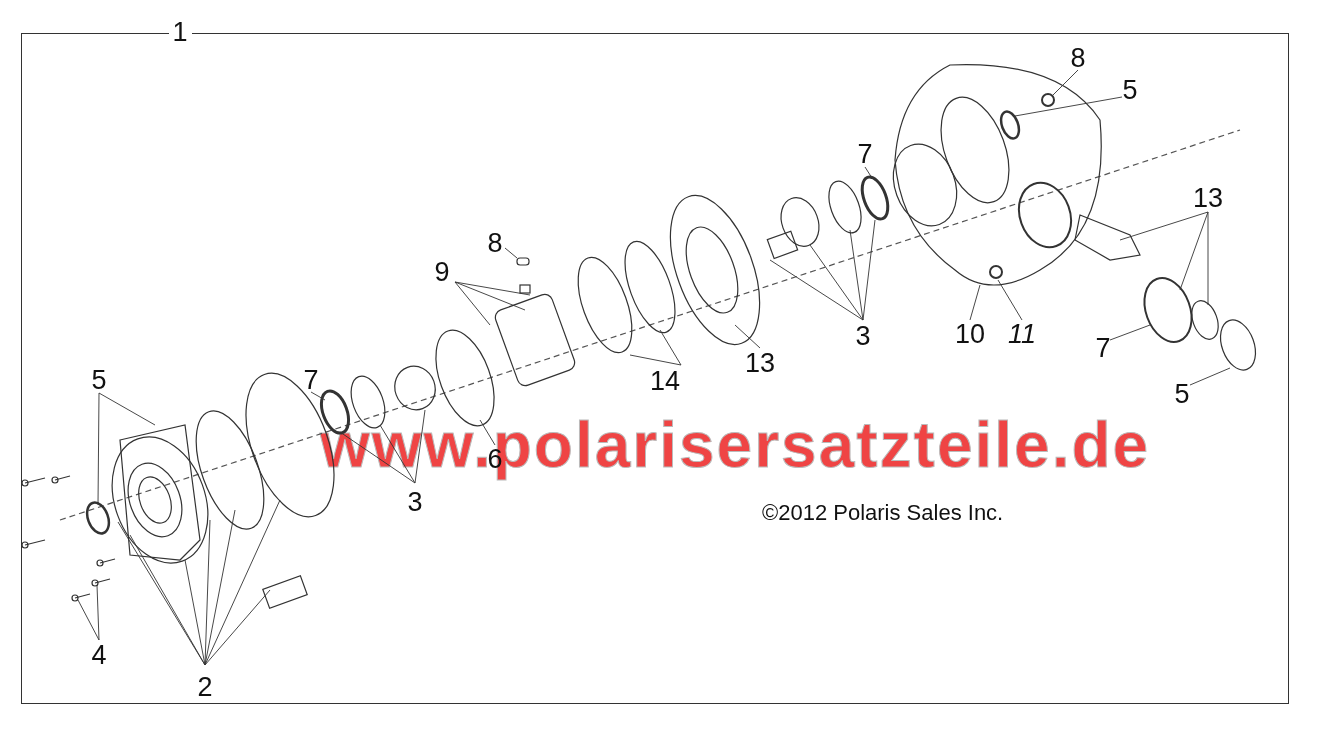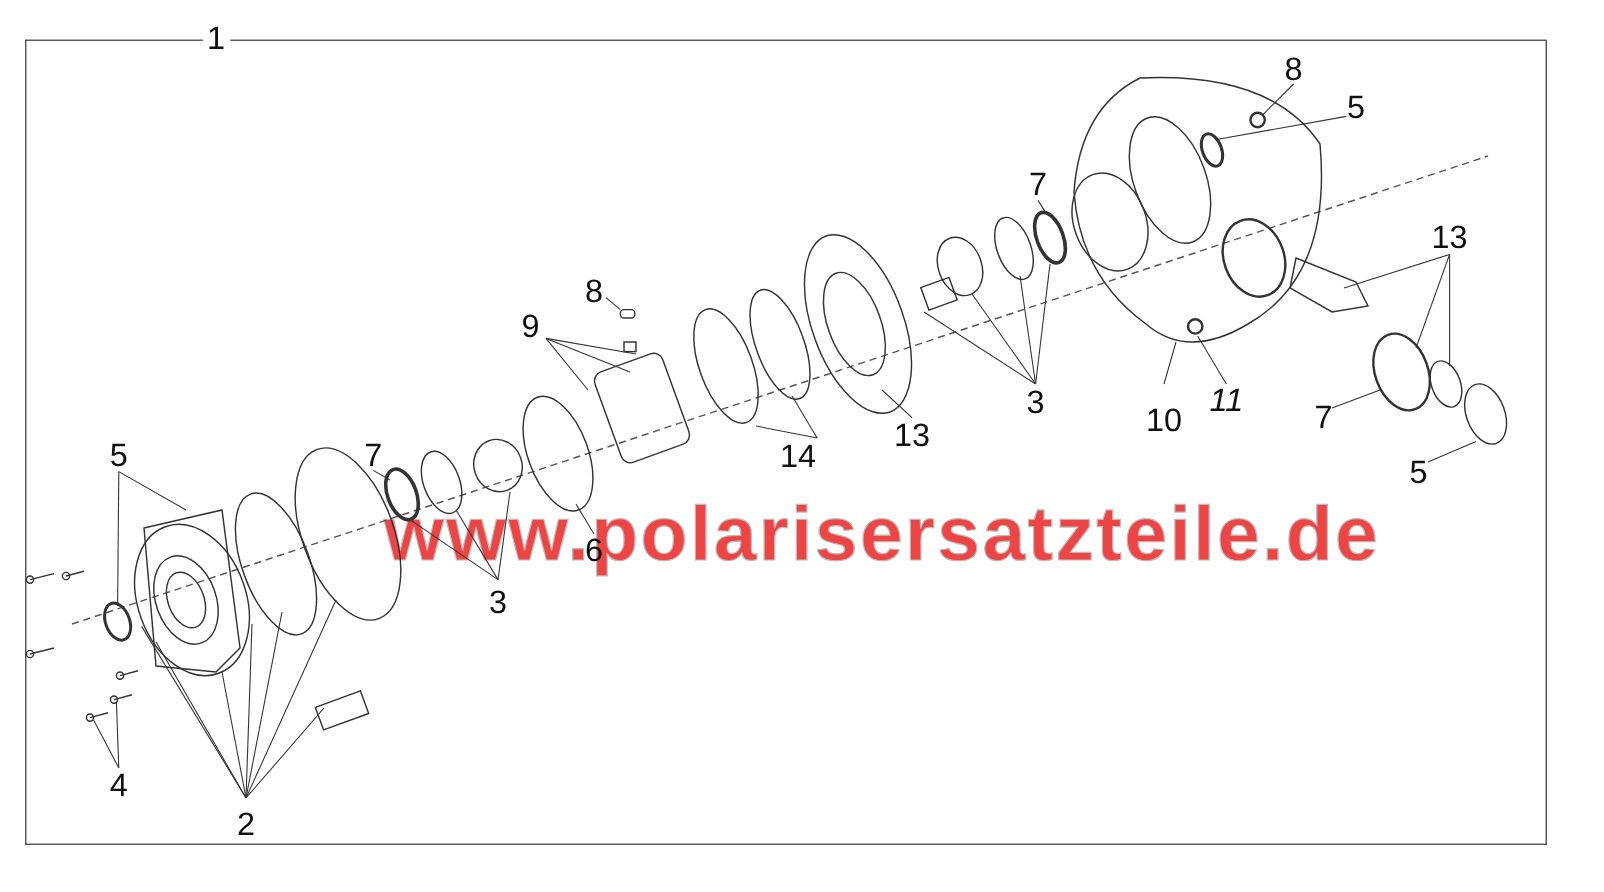--- a/index.html
+++ b/index.html
@@ -144,20 +144,21 @@
   <div class="callout" style="left:99px;top:655px;">4</div>
   <div class="callout" style="left:99px;top:380px;">5</div>
   <div class="callout" style="left:1130px;top:90px;">5</div>
   <div class="callout" style="left:1182px;top:394px;">5</div>
   <div class="callout" style="left:495px;top:459px;">6</div>
   <div class="callout" style="left:311px;top:380px;">7</div>
   <div class="callout" style="left:865px;top:154px;">7</div>
   <div class="callout" style="left:1103px;top:348px;">7</div>
   <div class="callout" style="left:495px;top:243px;">8</div>
   <div class="callout" style="left:442px;top:272px;">9</div>
-  <div class="callout" style="left:970px;top:334px;margin-top:17px;">10</div>
+  <div class="callout" style="left:970px;top:334px;">10</div>
   <div class="callout" style="left:1022px;top:334px;font-style:italic;">11</div>
   <div class="callout" style="left:1078px;top:58px;">8</div>
   <div class="callout" style="left:760px;top:363px;">13</div>
   <div class="callout" style="left:1208px;top:198px;">13</div>
   <div class="callout" style="left:665px;top:381px;">14</div>
 
+  <div class="copyright">©2012 Polaris Sales Inc.</div>
 </div>
 
 </body></html>

